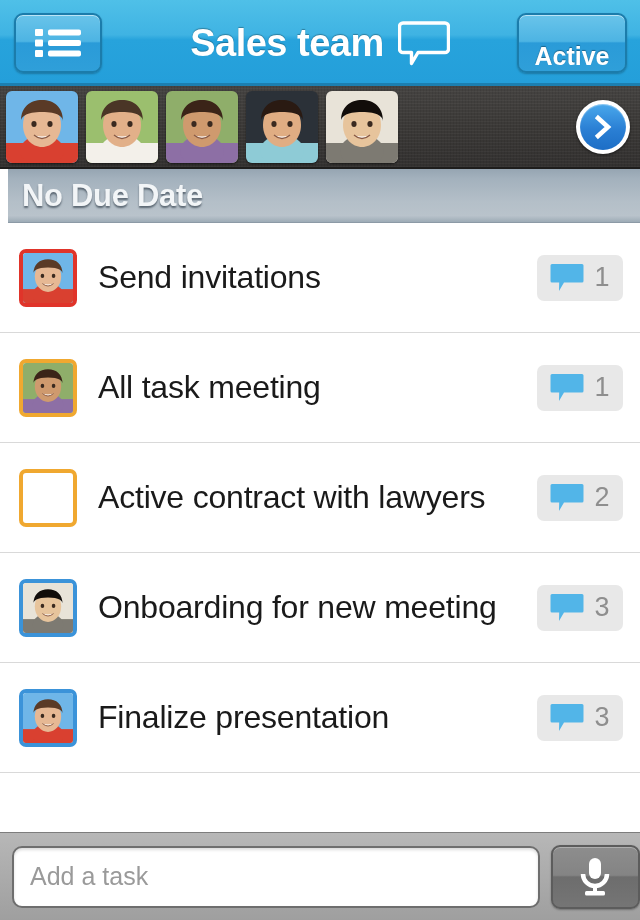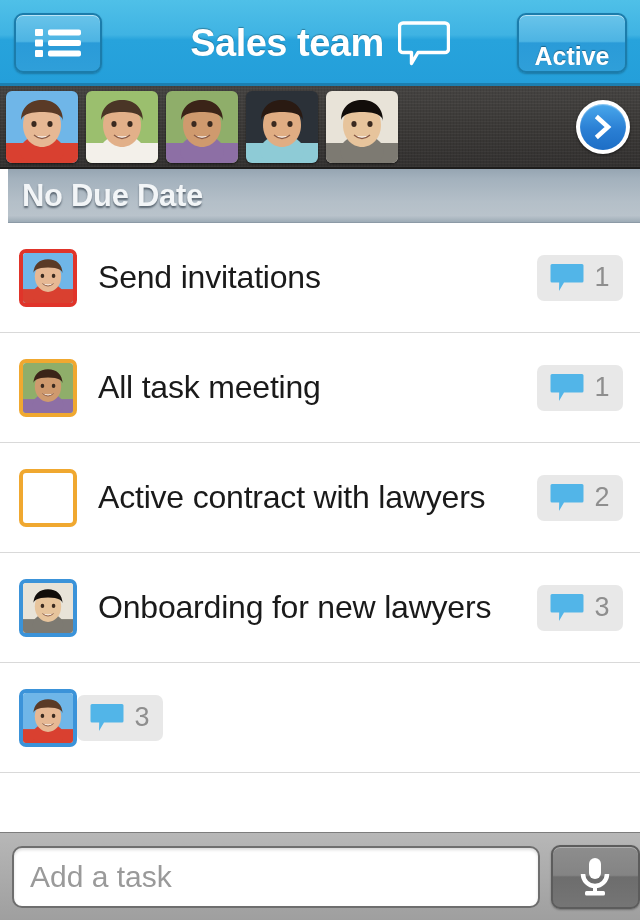--- a/index.html
+++ b/index.html
@@ -185,21 +185,21 @@
     display: flex; align-items: center;
   }
   .task-input {
     margin-left: 12px;
     width: 588px; height: 62px;
     box-sizing: border-box;
     border-radius: 10px;
     border: 2px solid #6e6e6e;
     background: #ffffff;
     font-family: "Liberation Sans", sans-serif;
-    font-size: 30px;
+    font-size: 25px;
     color: #111;
     padding: 0 16px;
     outline: none;
     box-shadow: inset 0 2px 3px rgba(0,0,0,.14);
   }
   .task-input::placeholder { color: #9a9a9a; }
   .mic-btn {
     margin-left: 11px;
     width: 100px; height: 64px;
     box-sizing: border-box;
@@ -384,21 +384,21 @@
             <rect x="0" y="52" width="72" height="20" fill="#7d7a72"></rect>
             <ellipse cx="36" cy="60" rx="22" ry="16" fill="#7d7a72"></ellipse>
             <path d="M36 14 c-13 0 -19 9 -19 20 c0 13 9 22 19 22 c10 0 19 -9 19 -22 c0 -11 -6 -20 -19 -20 Z" fill="#e7c49c"></path>
             <path d="M15 30 c0 -14 9 -21 21 -21 c12 0 21 7 21 21 c0 -4 -5 -9 -21 -9 c-16 0 -21 5 -21 9 Z" fill="#120d0a"></path>
             <ellipse cx="28" cy="33" rx="2.6" ry="3" fill="#3a2a20"></ellipse>
             <ellipse cx="44" cy="33" rx="2.6" ry="3" fill="#3a2a20"></ellipse>
             <path d="M28 44 q8 7 16 0 q-8 3 -16 0 Z" fill="#ffffff"></path>
             <path d="M28 44 q8 7 16 0" fill="none" stroke="#8a5b46" stroke-width="1.4"></path>
           </svg>
         </div>
-        <div class="task-title">Onboarding for new lawyers</div>
+        <div class="task-title">Onboarding for new meeting</div>
         <div class="comment-badge">
           <svg width="34" height="30" viewBox="0 0 34 30">
             <path d="M2 1 H32 A1.5 1.5 0 0 1 33.5 2.5 V18 A1.5 1.5 0 0 1 32 19.5 H14 L9 28 L9.2 19.5 H2 A1.5 1.5 0 0 1 0.5 18 V2.5 A1.5 1.5 0 0 1 2 1 Z" fill="#52b5e8"></path>
           </svg>
           <span class="badge-count">3</span>
         </div>
       </div>
       <div class="task-row">
         <div class="row-marker avatar" style="border-color: rgb(59, 147, 217);">
           <svg viewBox="0 0 72 72" width="50" height="50" preserveAspectRatio="none">
@@ -406,20 +406,21 @@
             <rect x="0" y="52" width="72" height="20" fill="#d94030"></rect>
             <ellipse cx="36" cy="60" rx="22" ry="16" fill="#d94030"></ellipse>
             <path d="M36 14 c-13 0 -19 9 -19 20 c0 13 9 22 19 22 c10 0 19 -9 19 -22 c0 -11 -6 -20 -19 -20 Z" fill="#e6b894"></path>
             <path d="M15 30 c0 -14 9 -21 21 -21 c12 0 21 7 21 21 c0 -4 -5 -9 -21 -9 c-16 0 -21 5 -21 9 Z" fill="#5a3a26"></path>
             <ellipse cx="28" cy="33" rx="2.6" ry="3" fill="#3a2a20"></ellipse>
             <ellipse cx="44" cy="33" rx="2.6" ry="3" fill="#3a2a20"></ellipse>
             <path d="M28 44 q8 7 16 0 q-8 3 -16 0 Z" fill="#ffffff"></path>
             <path d="M28 44 q8 7 16 0" fill="none" stroke="#8a5b46" stroke-width="1.4"></path>
           </svg>
         </div>
+        <div class="task-title">Finalize presentation</div>
         <div class="comment-badge">
           <svg width="34" height="30" viewBox="0 0 34 30">
             <path d="M2 1 H32 A1.5 1.5 0 0 1 33.5 2.5 V18 A1.5 1.5 0 0 1 32 19.5 H14 L9 28 L9.2 19.5 H2 A1.5 1.5 0 0 1 0.5 18 V2.5 A1.5 1.5 0 0 1 2 1 Z" fill="#52b5e8"></path>
           </svg>
           <span class="badge-count">3</span>
         </div>
       </div>
     </div>
 
   <div class="bottom-bar">

